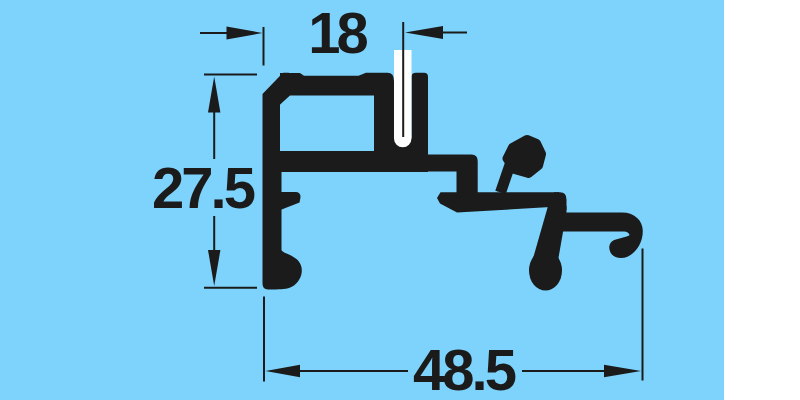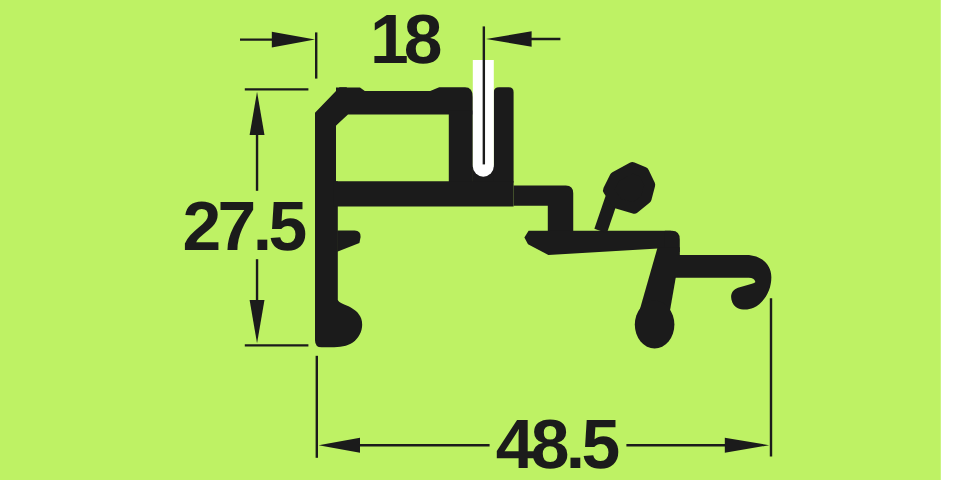--- a/index.html
+++ b/index.html
@@ -1,16 +1,16 @@
 <!DOCTYPE html>
 <html><head>
 <meta charset="utf-8">
 <style>
   html,body{margin:0;padding:0;background:#fff;}
-  .wrap{width:784px;height:400px;position:relative;background:#bef264;overflow:hidden;}
+  .wrap{width:724px;height:400px;position:relative;background:#7dd3fc;overflow:hidden;}
   text{font-family:"Liberation Sans",sans-serif;font-weight:bold;fill:#1b1b1b;}
 </style>
 </head>
 <body>
 <div class="wrap">
 <svg width="800" height="400" viewBox="0 0 800 400" xmlns="http://www.w3.org/2000/svg">
   <g fill="#1b1b1b" stroke="none">
 
     <path d="M262.5 94 L283 72.8 L289 72.8 L289 95 L280 104.5 L280 151 L281.5 151 L281.5 250
              C283 254 297.5 255 301 265.5

